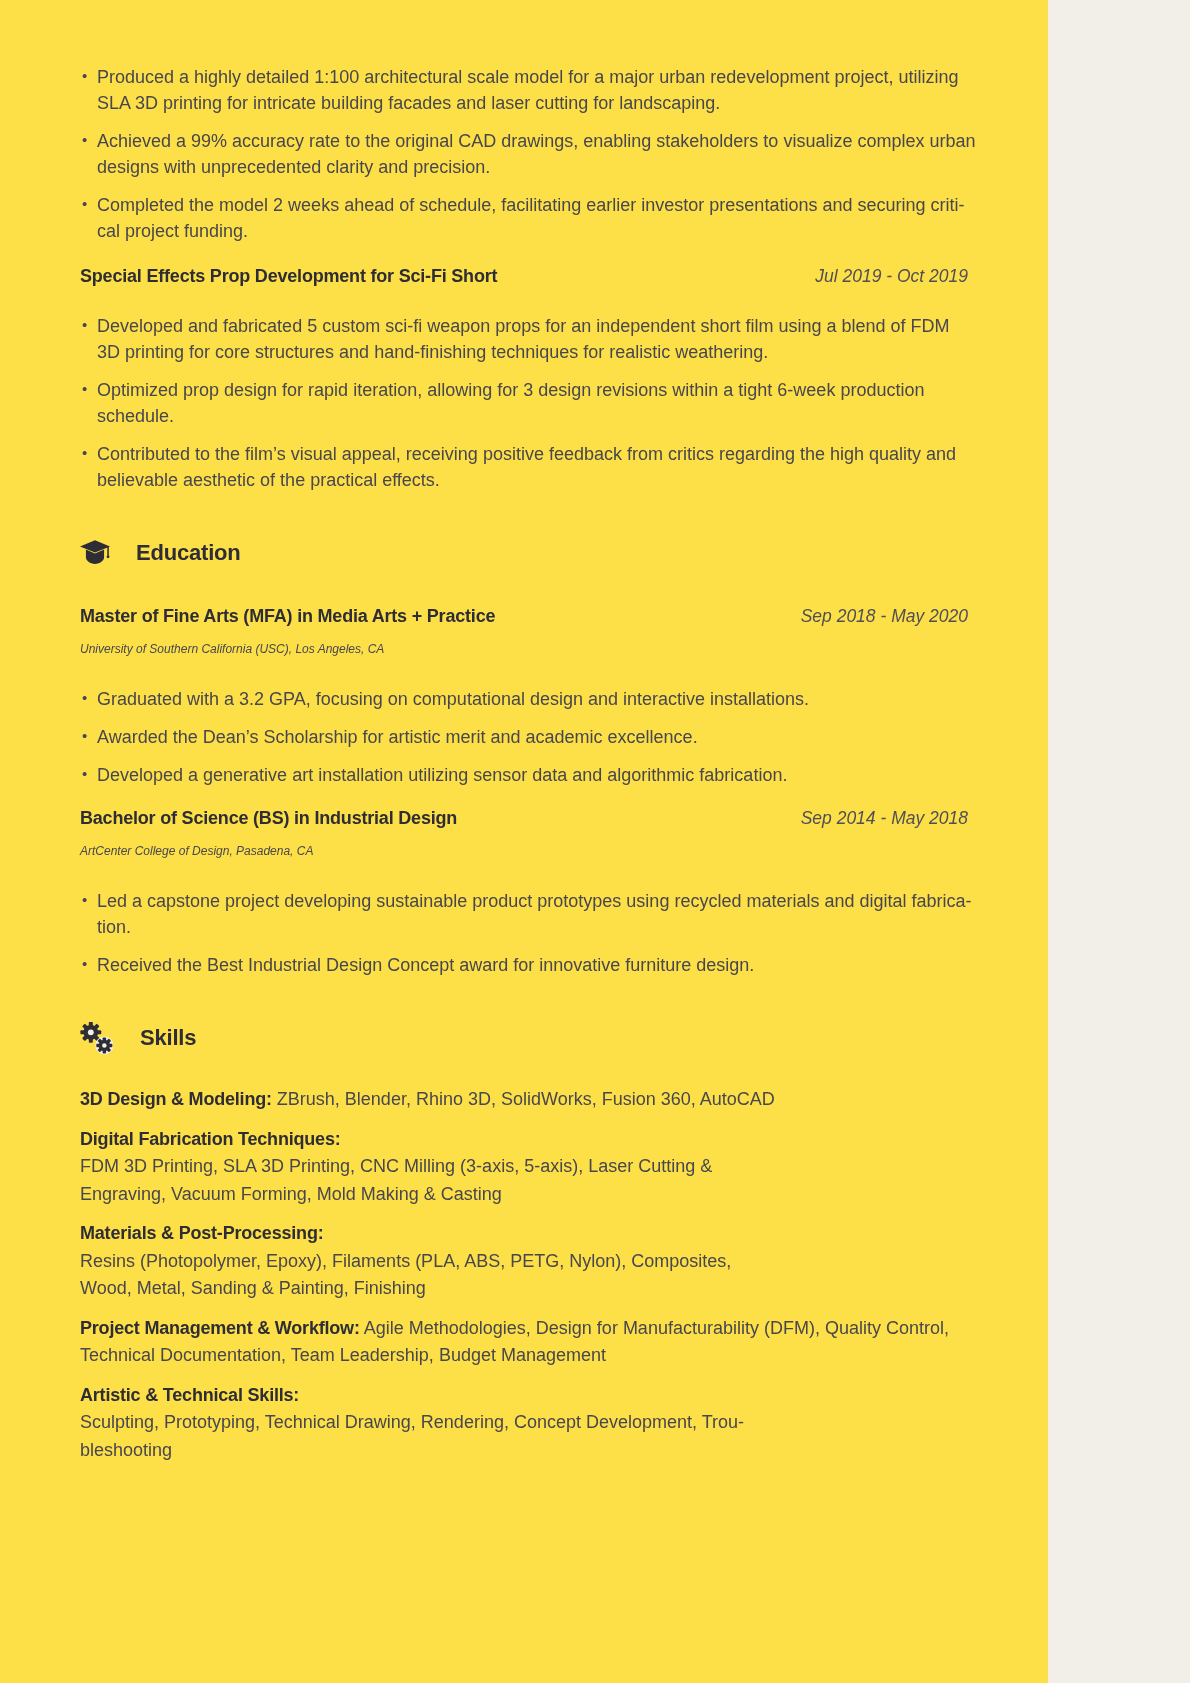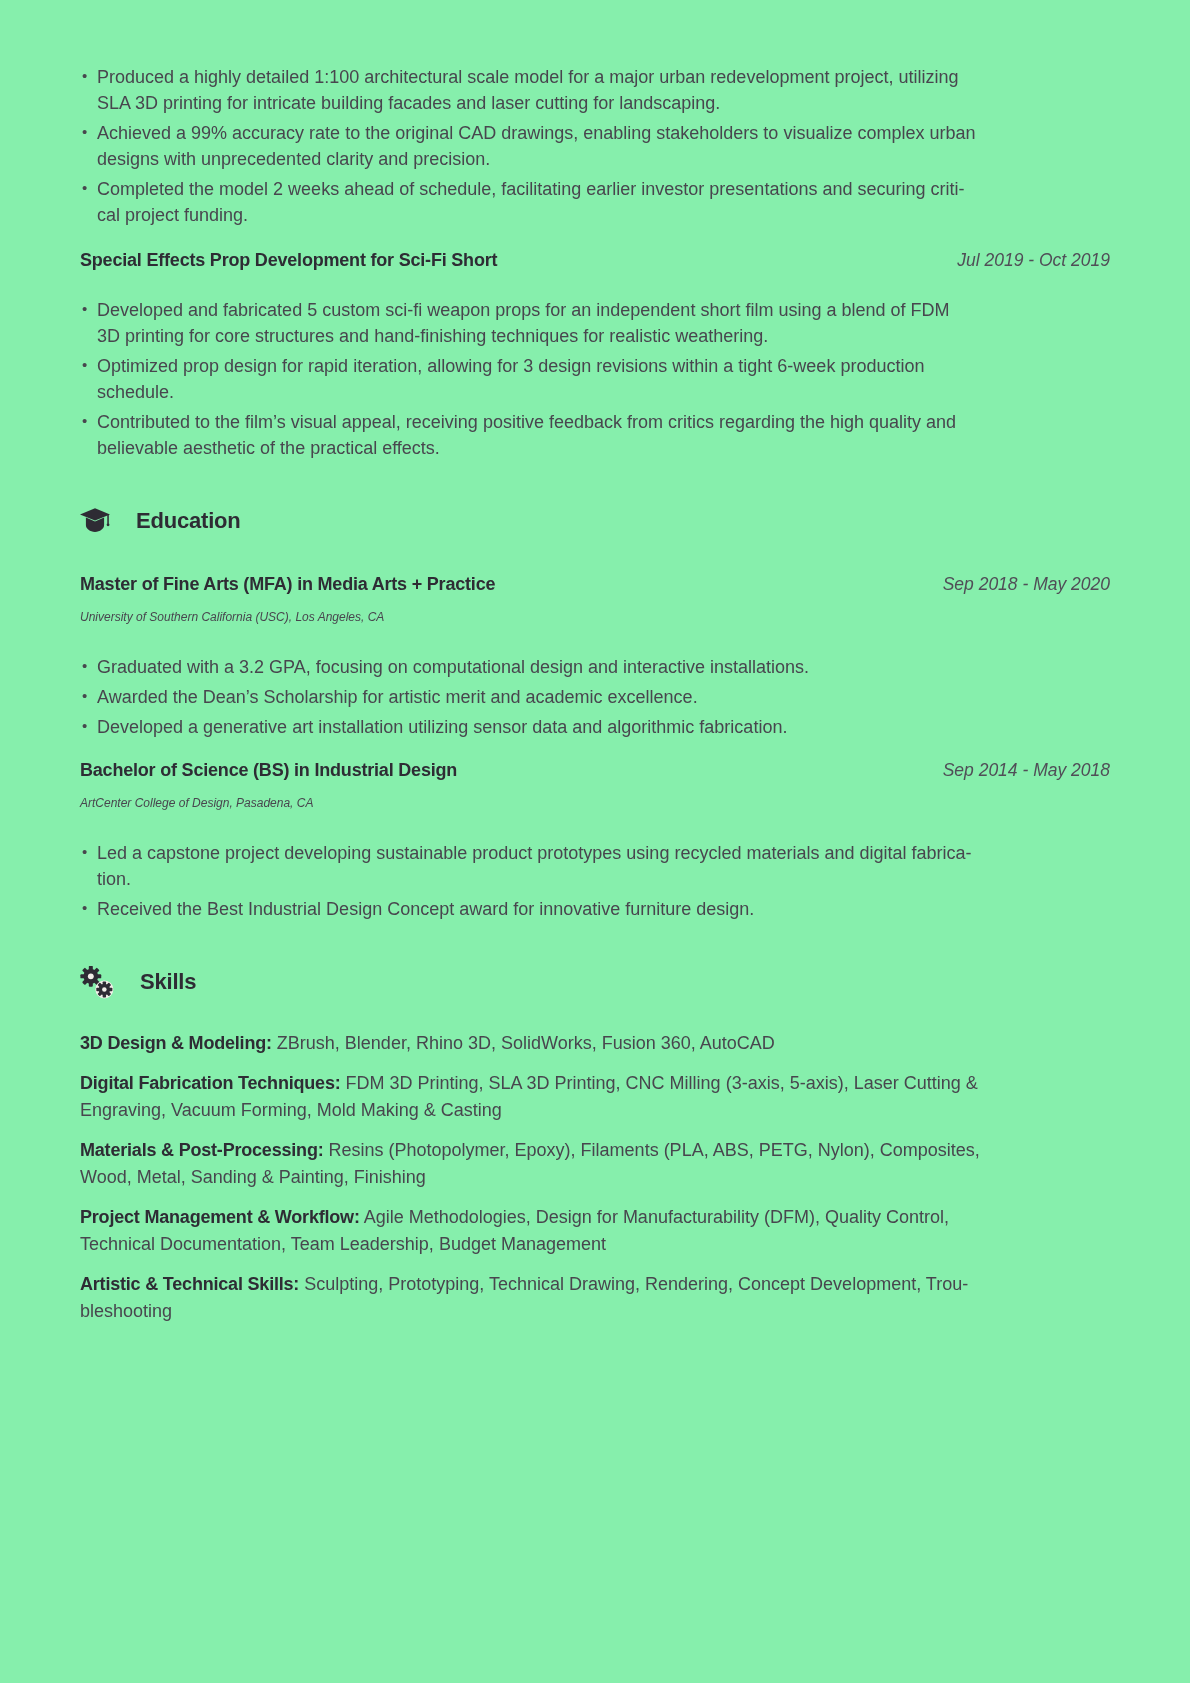--- a/index.html
+++ b/index.html
@@ -4,36 +4,36 @@
 <style>
   html, body { margin: 0; padding: 0; }
   body {
     background: #f2efe9;
     font-family: "Liberation Sans", sans-serif;
     color: #48464e;
     -webkit-font-smoothing: antialiased;
   }
   .page {
     position: relative;
-    width: 1190px;
+    width: 1048px;
     height: 1683px;
     box-sizing: border-box;
     padding: 64px 80px 0 80px;
-    background: #86efac;
+    background: #fde047;
     overflow: hidden;
   }
   .pre { white-space: pre; }
   ul.bullets { list-style: none; margin: 0; padding: 0; }
   ul.bullets.mt { margin-top: 24px; }
   .bullets li {
     position: relative;
     padding-left: 17px;
     font-size: 18px;
     line-height: 26px;
-    margin-top: 4px;
+    margin-top: 12px;
   }
   .bullets li:first-child { margin-top: 0; }
   .bullets li::before {
     content: "\2022";
     position: absolute;
     left: 2px;
     top: -1px;
     font-size: 15px;
     line-height: 26px;
     color: #48464e;

